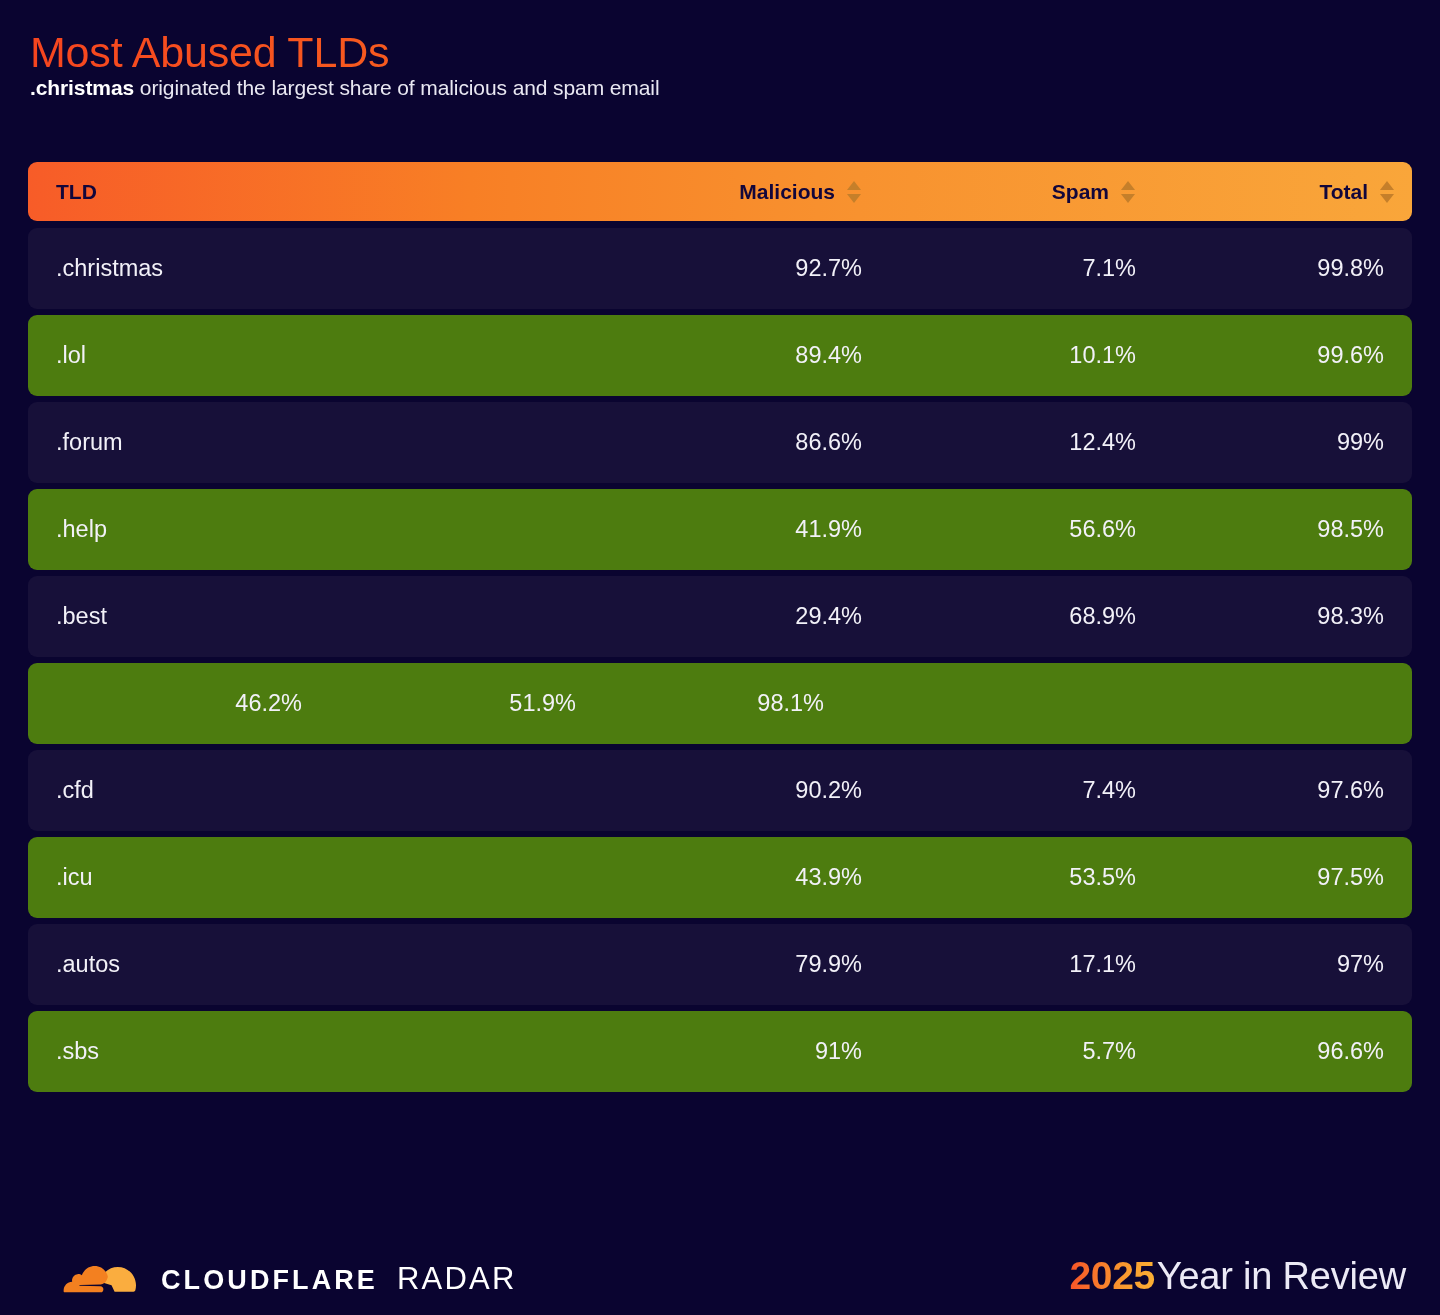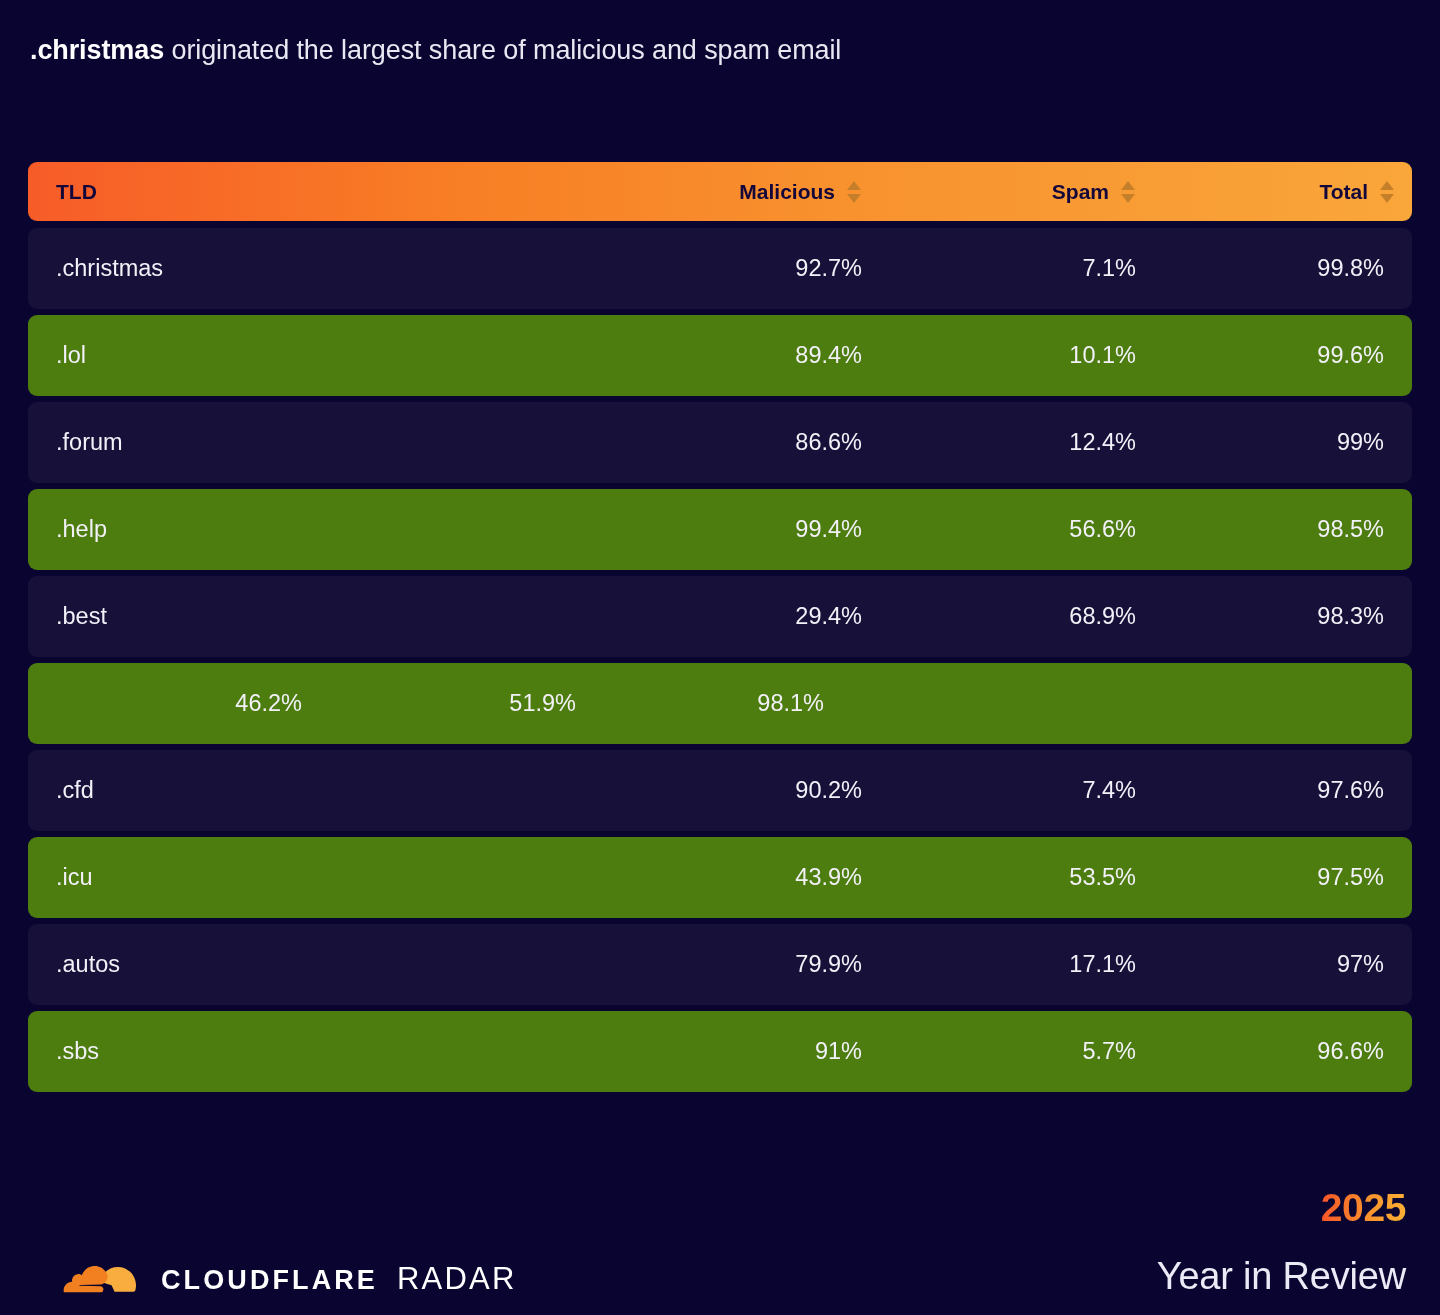--- a/index.html
+++ b/index.html
@@ -35,22 +35,21 @@
     letter-spacing: -0.2px;
     background: linear-gradient(90deg, #f6451f 0%, #f7621f 35%, #f8821f 65%, #f9a61f 100%);
     -webkit-background-clip: text;
     background-clip: text;
     -webkit-text-fill-color: transparent;
     color: #f6701f;
     white-space: nowrap;
   }
 
   .page-subtitle {
-    margin-top: 7px;
-    font-size: 27px;
+    font-size: 21px;
     font-weight: 400;
     color: #e9e8f2;
     letter-spacing: -0.1px;
     white-space: nowrap;
   }
   .page-subtitle b { font-weight: 700; color: #ffffff; }
 
   
   .table {
     position: absolute;
@@ -145,24 +144,23 @@
     font-weight: 400;
     letter-spacing: 2.2px;
     color: #ffffff;
   }
 
   .yir {
     position: absolute;
     right: 34px;
     bottom: 17px;
     display: flex;
-    align-items: flex-end;
-    gap: 25px;
+    align-items: center;
+    gap: 2px;
     white-space: nowrap;
-    flex-direction: column;
   }
   .yir-year {
     font-size: 39px;
     font-weight: 700;
     letter-spacing: -0.4px;
     background: linear-gradient(90deg, #f75528 0%, #f9962e 60%, #fbb034 100%);
     -webkit-background-clip: text;
     background-clip: text;
     -webkit-text-fill-color: transparent;
     color: #f9862e;
@@ -173,20 +171,21 @@
     color: #eceaf6;
     letter-spacing: -0.2px;
   }
 </style>
 </head>
 <body>
 
 <div class="page">
 
   <div class="head-block">
+    <div class="page-title">Most Abused TLDs</div>
     <div class="page-subtitle">
       <b>.christmas</b><span> originated the largest share of malicious and spam email</span>
     </div>
   </div>
 
   <div class="table">
 
     <div class="t-header">
       <div class="c-tld">TLD</div>
 
@@ -231,21 +230,21 @@
 
     <div class="t-row odd">
       <div class="c-tld">.forum</div>
       <div class="c-num c-mal">86.6%</div>
       <div class="c-num c-spam">12.4%</div>
       <div class="c-num c-total">99%</div>
     </div>
 
     <div class="t-row even">
       <div class="c-tld">.help</div>
-      <div class="c-num c-mal">99.4%</div>
+      <div class="c-num c-mal">41.9%</div>
       <div class="c-num c-spam">56.6%</div>
       <div class="c-num c-total">98.5%</div>
     </div>
 
     <div class="t-row odd">
       <div class="c-tld">.best</div>
       <div class="c-num c-mal">29.4%</div>
       <div class="c-num c-spam">68.9%</div>
       <div class="c-num c-total">98.3%</div>
     </div>

